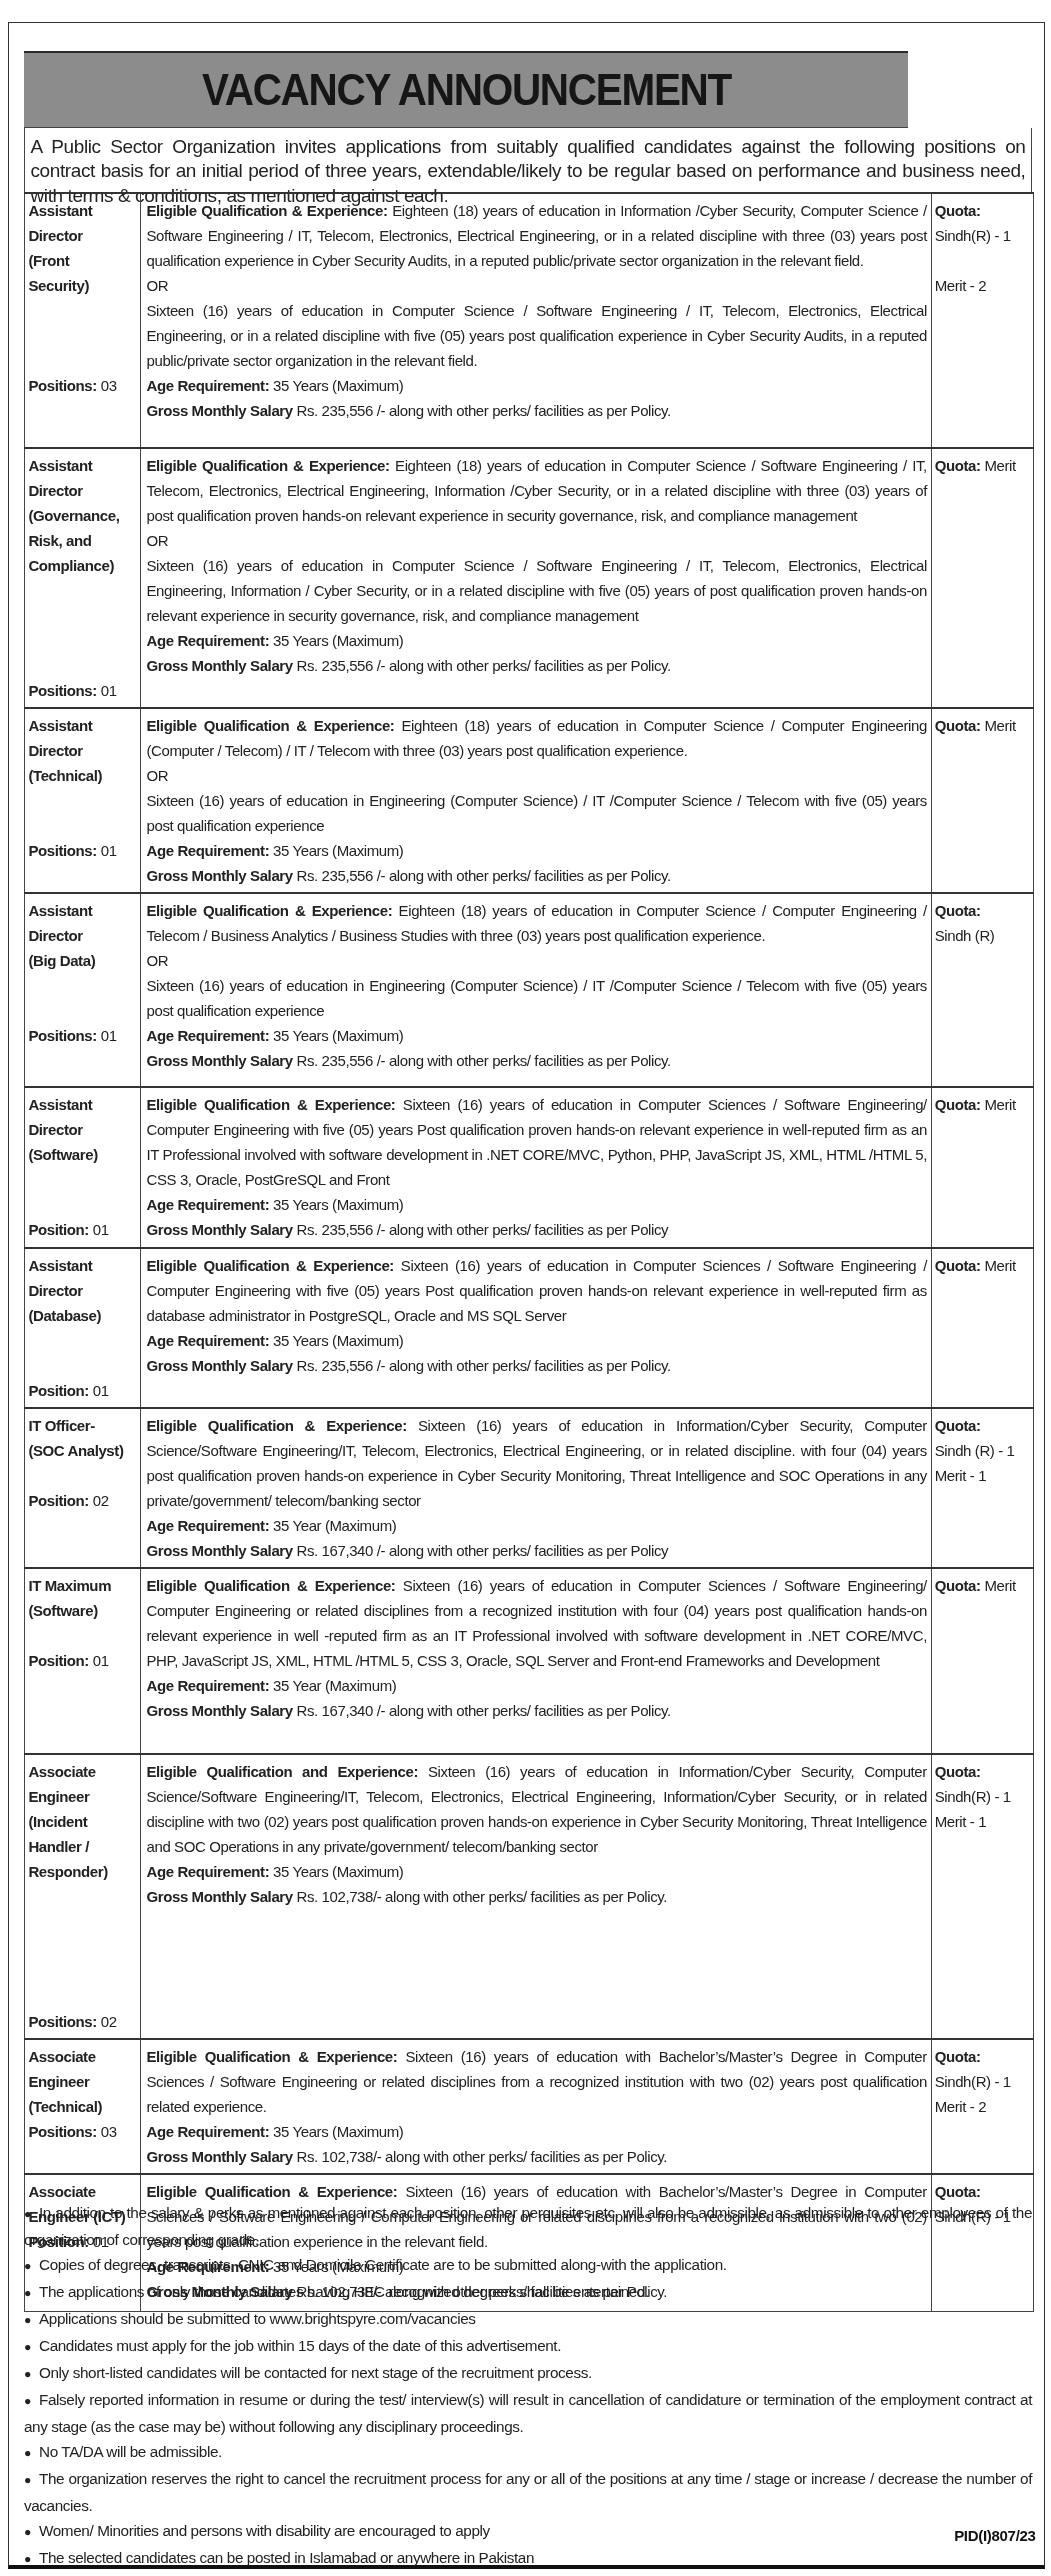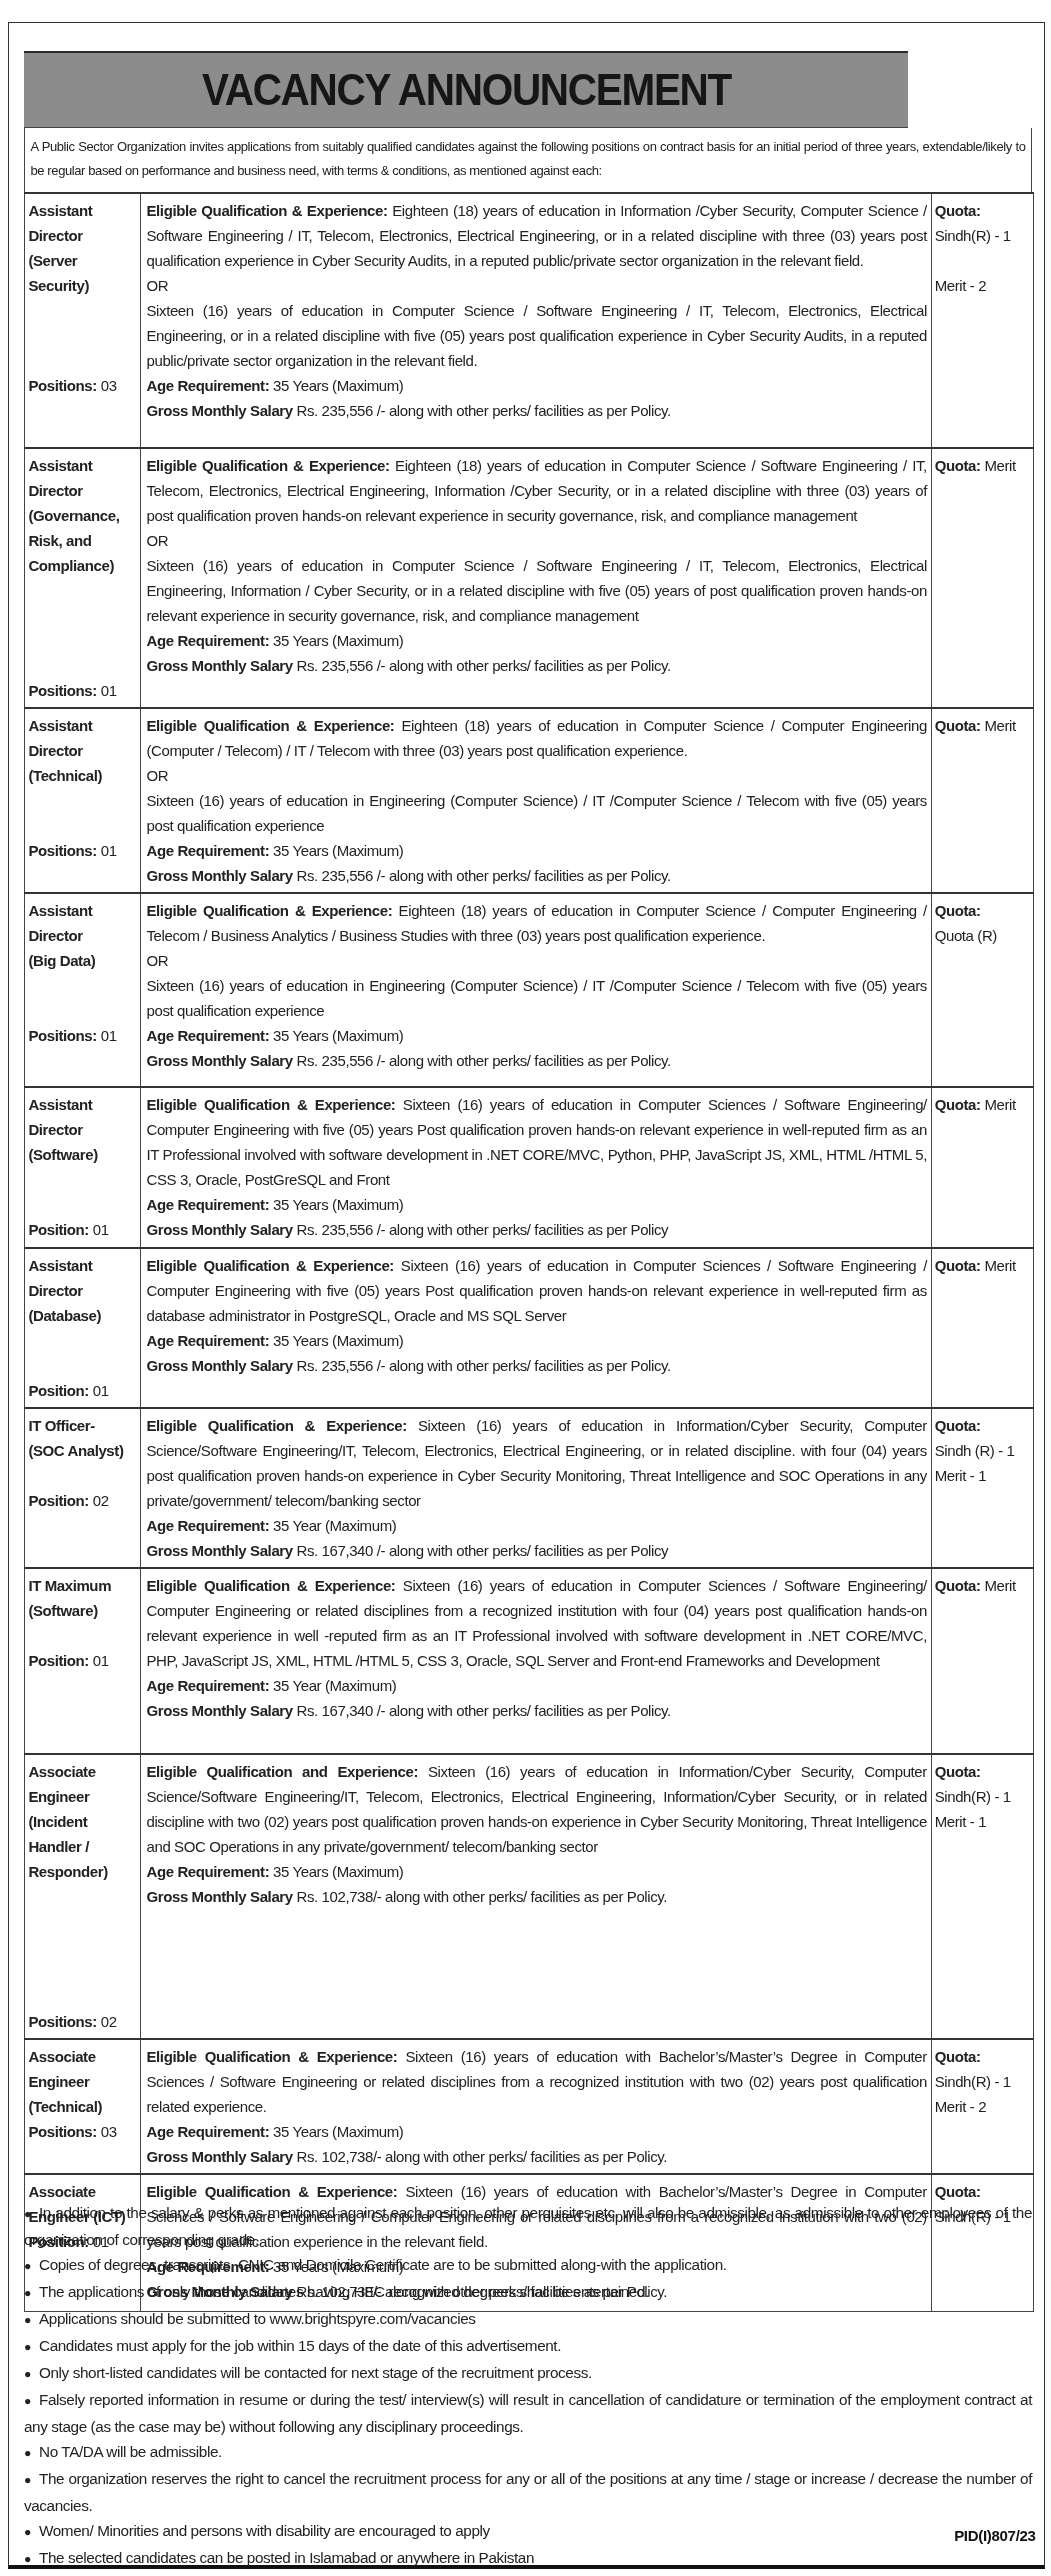--- a/index.html
+++ b/index.html
@@ -7,21 +7,21 @@
          font-family:"Liberation Sans", sans-serif; color:#222; }
   .frame { position:absolute; left:7.5px; top:22px; width:1037px; height:2547px;
            border:1.4px solid #333; border-bottom:4.1px solid #111; box-sizing:border-box; }
   .banner { position:absolute; left:24px; top:51px; width:884px; height:77px;
             background:#8c8c8c; border-top:2px solid #2a2a2a; border-bottom:1.4px solid #444;
             box-sizing:border-box; display:flex; align-items:center; justify-content:center; }
   .banner h1 { margin:0; font-family:"Liberation Sans", sans-serif; font-weight:700;
                font-size:44px; letter-spacing:-1.4px; color:#161616; transform:scaleX(0.92); }
   .intro { position:absolute; left:24px; top:128px; width:1008px; height:65px;
            border-left:0.7px solid #444; border-right:0.7px solid #444; box-sizing:border-box;
-           padding:6.8px 5.5px 0 5.5px; font-size:13px; line-height:24.6px; letter-spacing:-0.4px;
+           padding:6.8px 5.5px 0 5.5px; font-size:19px; line-height:24.6px; letter-spacing:-0.4px;
            text-align:justify; }
   table.vac { position:absolute; left:24px; top:192px; width:1008px; border-collapse:collapse;
               table-layout:fixed; }
   table.vac td { border:0.7px solid #444; vertical-align:top; box-sizing:border-box;
                  font-size:15px; line-height:25px; letter-spacing:-0.4px; }
   table.vac tr { border-top:2px solid #333; }
   td.col-title { width:116px; padding:4.1px 3.4px; }
   td.col-detail { width:791px; padding:4.1px 4.1px 4.1px 5.5px; text-align:justify;margin-top:12px; }
   td.col-quota { width:102px; padding:4.1px 2.7px; }
   .b { font-weight:700; }
@@ -44,21 +44,21 @@
 </div>
 
 <div class="intro">A Public Sector Organization invites applications from suitably qualified candidates against the following positions on contract basis for an initial period of three years, extendable/likely to be regular based on performance and business need, with terms &amp; conditions, as mentioned against each:</div>
 
 <table class="vac">
   <tbody id="vac-body">
       <tr style="height: 255px;">
         <td class="col-title">
           <span class="b gap">Assistant</span>
           <span class="b gap">Director</span>
-          <span class="b gap">(Server</span>
+          <span class="b gap">(Front</span>
           <span class="b gap">Security)</span>
           <span class="gap">&nbsp;</span>
           <span class="gap">&nbsp;</span>
           <span class="gap">&nbsp;</span>
           <span class="gap"><span class="b">Positions:</span> <span>03</span></span>
         </td>
         <td class="col-detail">
           <div><span class="b">Eligible Qualification &amp; Experience:</span> <span>Eighteen (18) years of education in Information /Cyber Security, Computer Science / Software Engineering / IT, Telecom, Electronics, Electrical Engineering, or in a related discipline with three (03) years post qualification experience in Cyber Security Audits, in a reputed public/private sector organization in the relevant field.</span></div>
           <span class="or">OR</span>
           <div>Sixteen (16) years of education in Computer Science / Software Engineering / IT, Telecom, Electronics, Electrical Engineering, or in a related discipline with five (05) years post qualification experience in Cyber Security Audits, in a reputed public/private sector organization in the relevant field.</div>
@@ -127,21 +127,21 @@
         </td>
         <td class="col-detail">
           <div><span class="b">Eligible Qualification &amp; Experience:</span> <span>Eighteen (18) years of education in Computer Science / Computer Engineering / Telecom / Business Analytics / Business Studies with three (03) years post qualification experience.</span></div>
           <span class="or">OR</span>
           <div>Sixteen (16) years of education in Engineering (Computer Science) / IT /Computer Science / Telecom with five (05) years post qualification experience</div>
           <div><span class="b">Age Requirement:</span> <span>35 Years (Maximum)</span></div>
           <div><span class="b">Gross Monthly Salary</span> <span>Rs. 235,556 /- along with other perks/ facilities as per Policy.</span></div>
         </td>
         <td class="col-quota">
           <span class="b gap">Quota:</span>
-          <span class="gap">Quota (R)</span>
+          <span class="gap">Sindh (R)</span>
         </td>
       </tr>
       <tr style="height: 160px;">
         <td class="col-title">
           <span class="b gap">Assistant</span>
           <span class="b gap">Director</span>
           <span class="b gap">(Software)</span>
           <span class="gap">&nbsp;</span>
           <span class="gap">&nbsp;</span>
           <span class="gap"><span class="b">Position:</span> <span>01</span></span>

